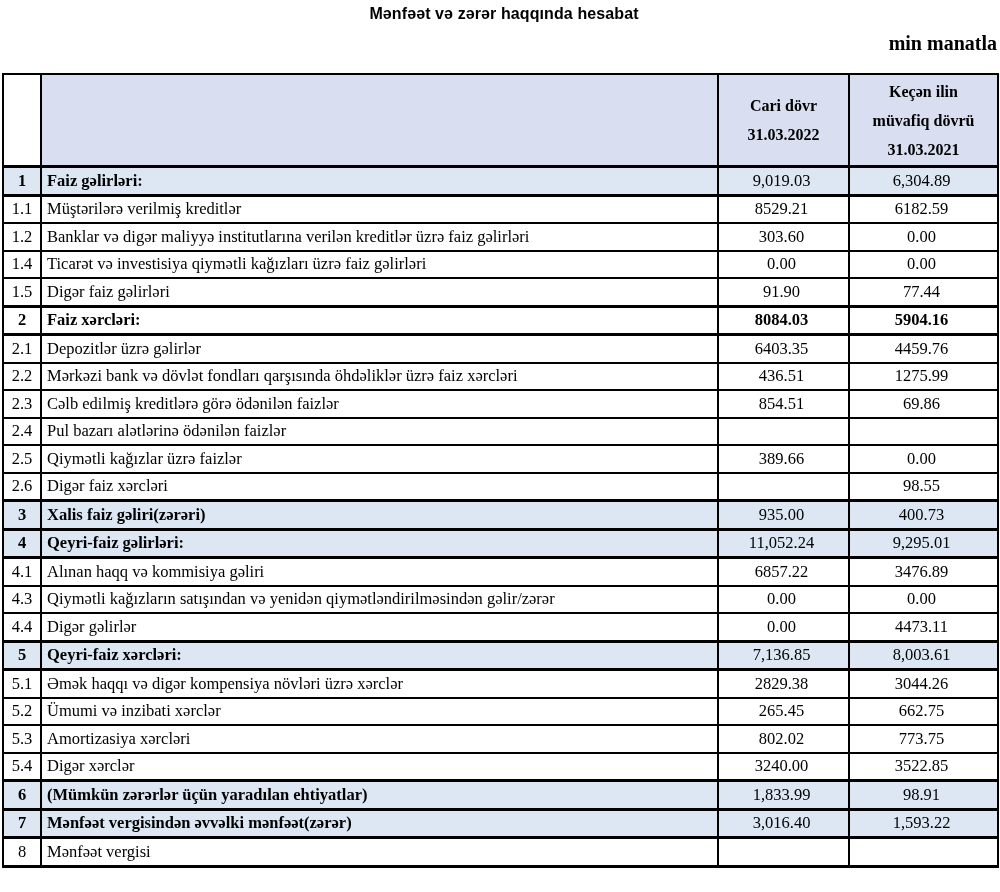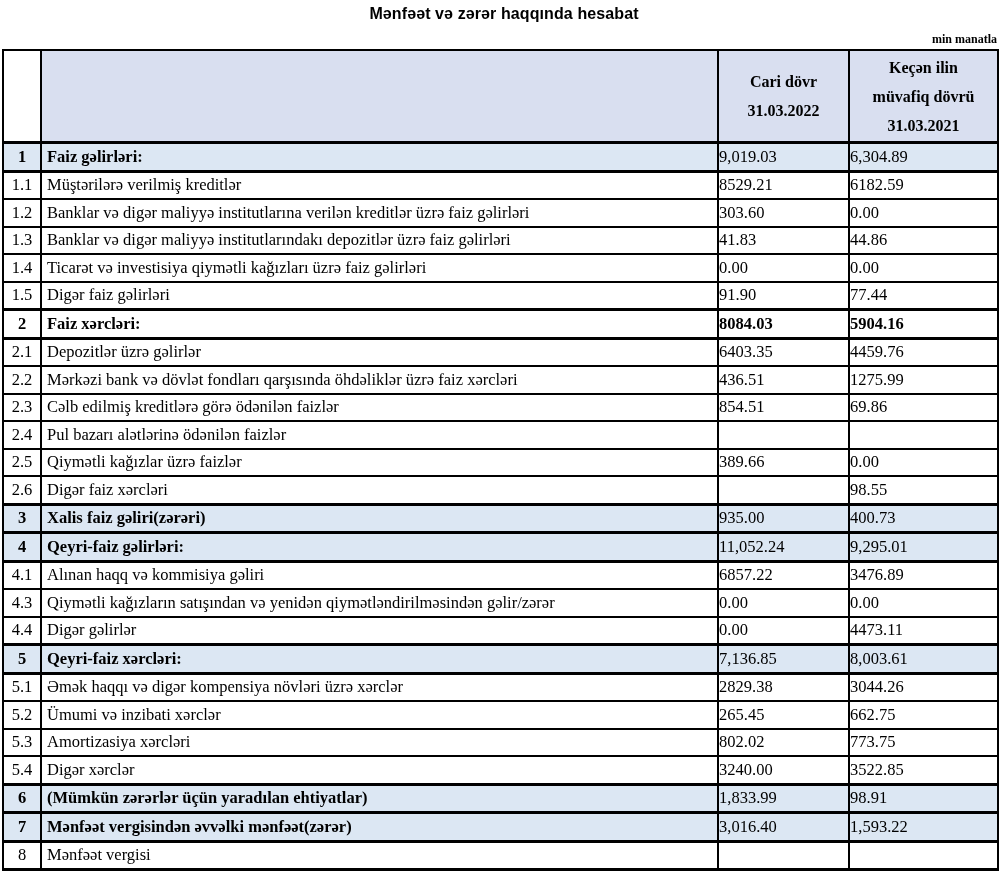--- a/index.html
+++ b/index.html
@@ -13,43 +13,43 @@
     font-family:"Liberation Serif", serif;color:#000;
     -webkit-font-smoothing:antialiased;
   }
   .title{
     font-family:"Liberation Sans", sans-serif;
     font-weight:bold;font-size:16px;text-align:center;
     padding-top:5px;letter-spacing:.1px;padding-left:8px;
   }
   .unit{
     font-family:"Liberation Serif", serif;
-    font-weight:bold;font-size:12px;text-align:right;
-    width:997px;margin-top:9px;margin-bottom:2px;
+    font-weight:bold;font-size:20px;text-align:right;
+    width:997px;margin-top:9px;margin-bottom:18px;
   }
   table{
     border-collapse:collapse;table-layout:fixed;
     width:995px;margin-left:2px;
   }
   th,td{border:2px solid var(--border);overflow:hidden;}
   thead th{
     background:var(--header-bg);
     font-weight:bold;font-size:16px;
     text-align:center;vertical-align:middle;
     white-space:pre-line;line-height:29px;height:88px;
     border-bottom:3px solid var(--border);
   }
   thead th.blank{background:#ffffff;}
   td{
     height:25.5px;font-size:16.5px;vertical-align:middle;
     padding:0;background:#ffffff;white-space:nowrap;
   }
   td.num{text-align:center;}
   td.label{padding-left:5px;padding-right:9px;}
-  td.val{text-align:left;padding-right:4px;}
+  td.val{text-align:center;padding-right:4px;}
   tr.section-blue td{background:var(--hl-bg);border-top:3px solid var(--border);border-bottom:3px solid var(--border);}
   tr.section-blue td.num,
   tr.section-blue td.label{font-weight:bold;}
   tr.section-white-bold td{font-weight:bold;border-top:3px solid var(--border);border-bottom:3px solid var(--border);}
   tr.section-white td{border-top:3px solid var(--border);border-bottom:3px solid var(--border);}
   tbody tr:last-child td{border-bottom:3px solid var(--border);}
 </style>
 </head>
 <body>
 
@@ -88,26 +88,20 @@
           <td class="val">8529.21</td>
           <td class="val">6182.59</td>
         </tr>
         <tr class="item">
           <td class="num">1.2</td>
           <td class="label">Banklar və digər maliyyə institutlarına verilən kreditlər üzrə faiz gəlirləri</td>
           <td class="val">303.60</td>
           <td class="val">0.00</td>
         </tr>
         <tr class="item">
-          <td class="num">1.3</td>
-          <td class="label">Banklar və digər maliyyə institutlarındakı depozitlər üzrə faiz gəlirləri</td>
-          <td class="val">41.83</td>
-          <td class="val">44.86</td>
-        </tr>
-        <tr class="item">
           <td class="num">1.4</td>
           <td class="label">Ticarət və investisiya qiymətli kağızları üzrə faiz gəlirləri</td>
           <td class="val">0.00</td>
           <td class="val">0.00</td>
         </tr>
         <tr class="item">
           <td class="num">1.5</td>
           <td class="label">Digər faiz gəlirləri</td>
           <td class="val">91.90</td>
           <td class="val">77.44</td>

